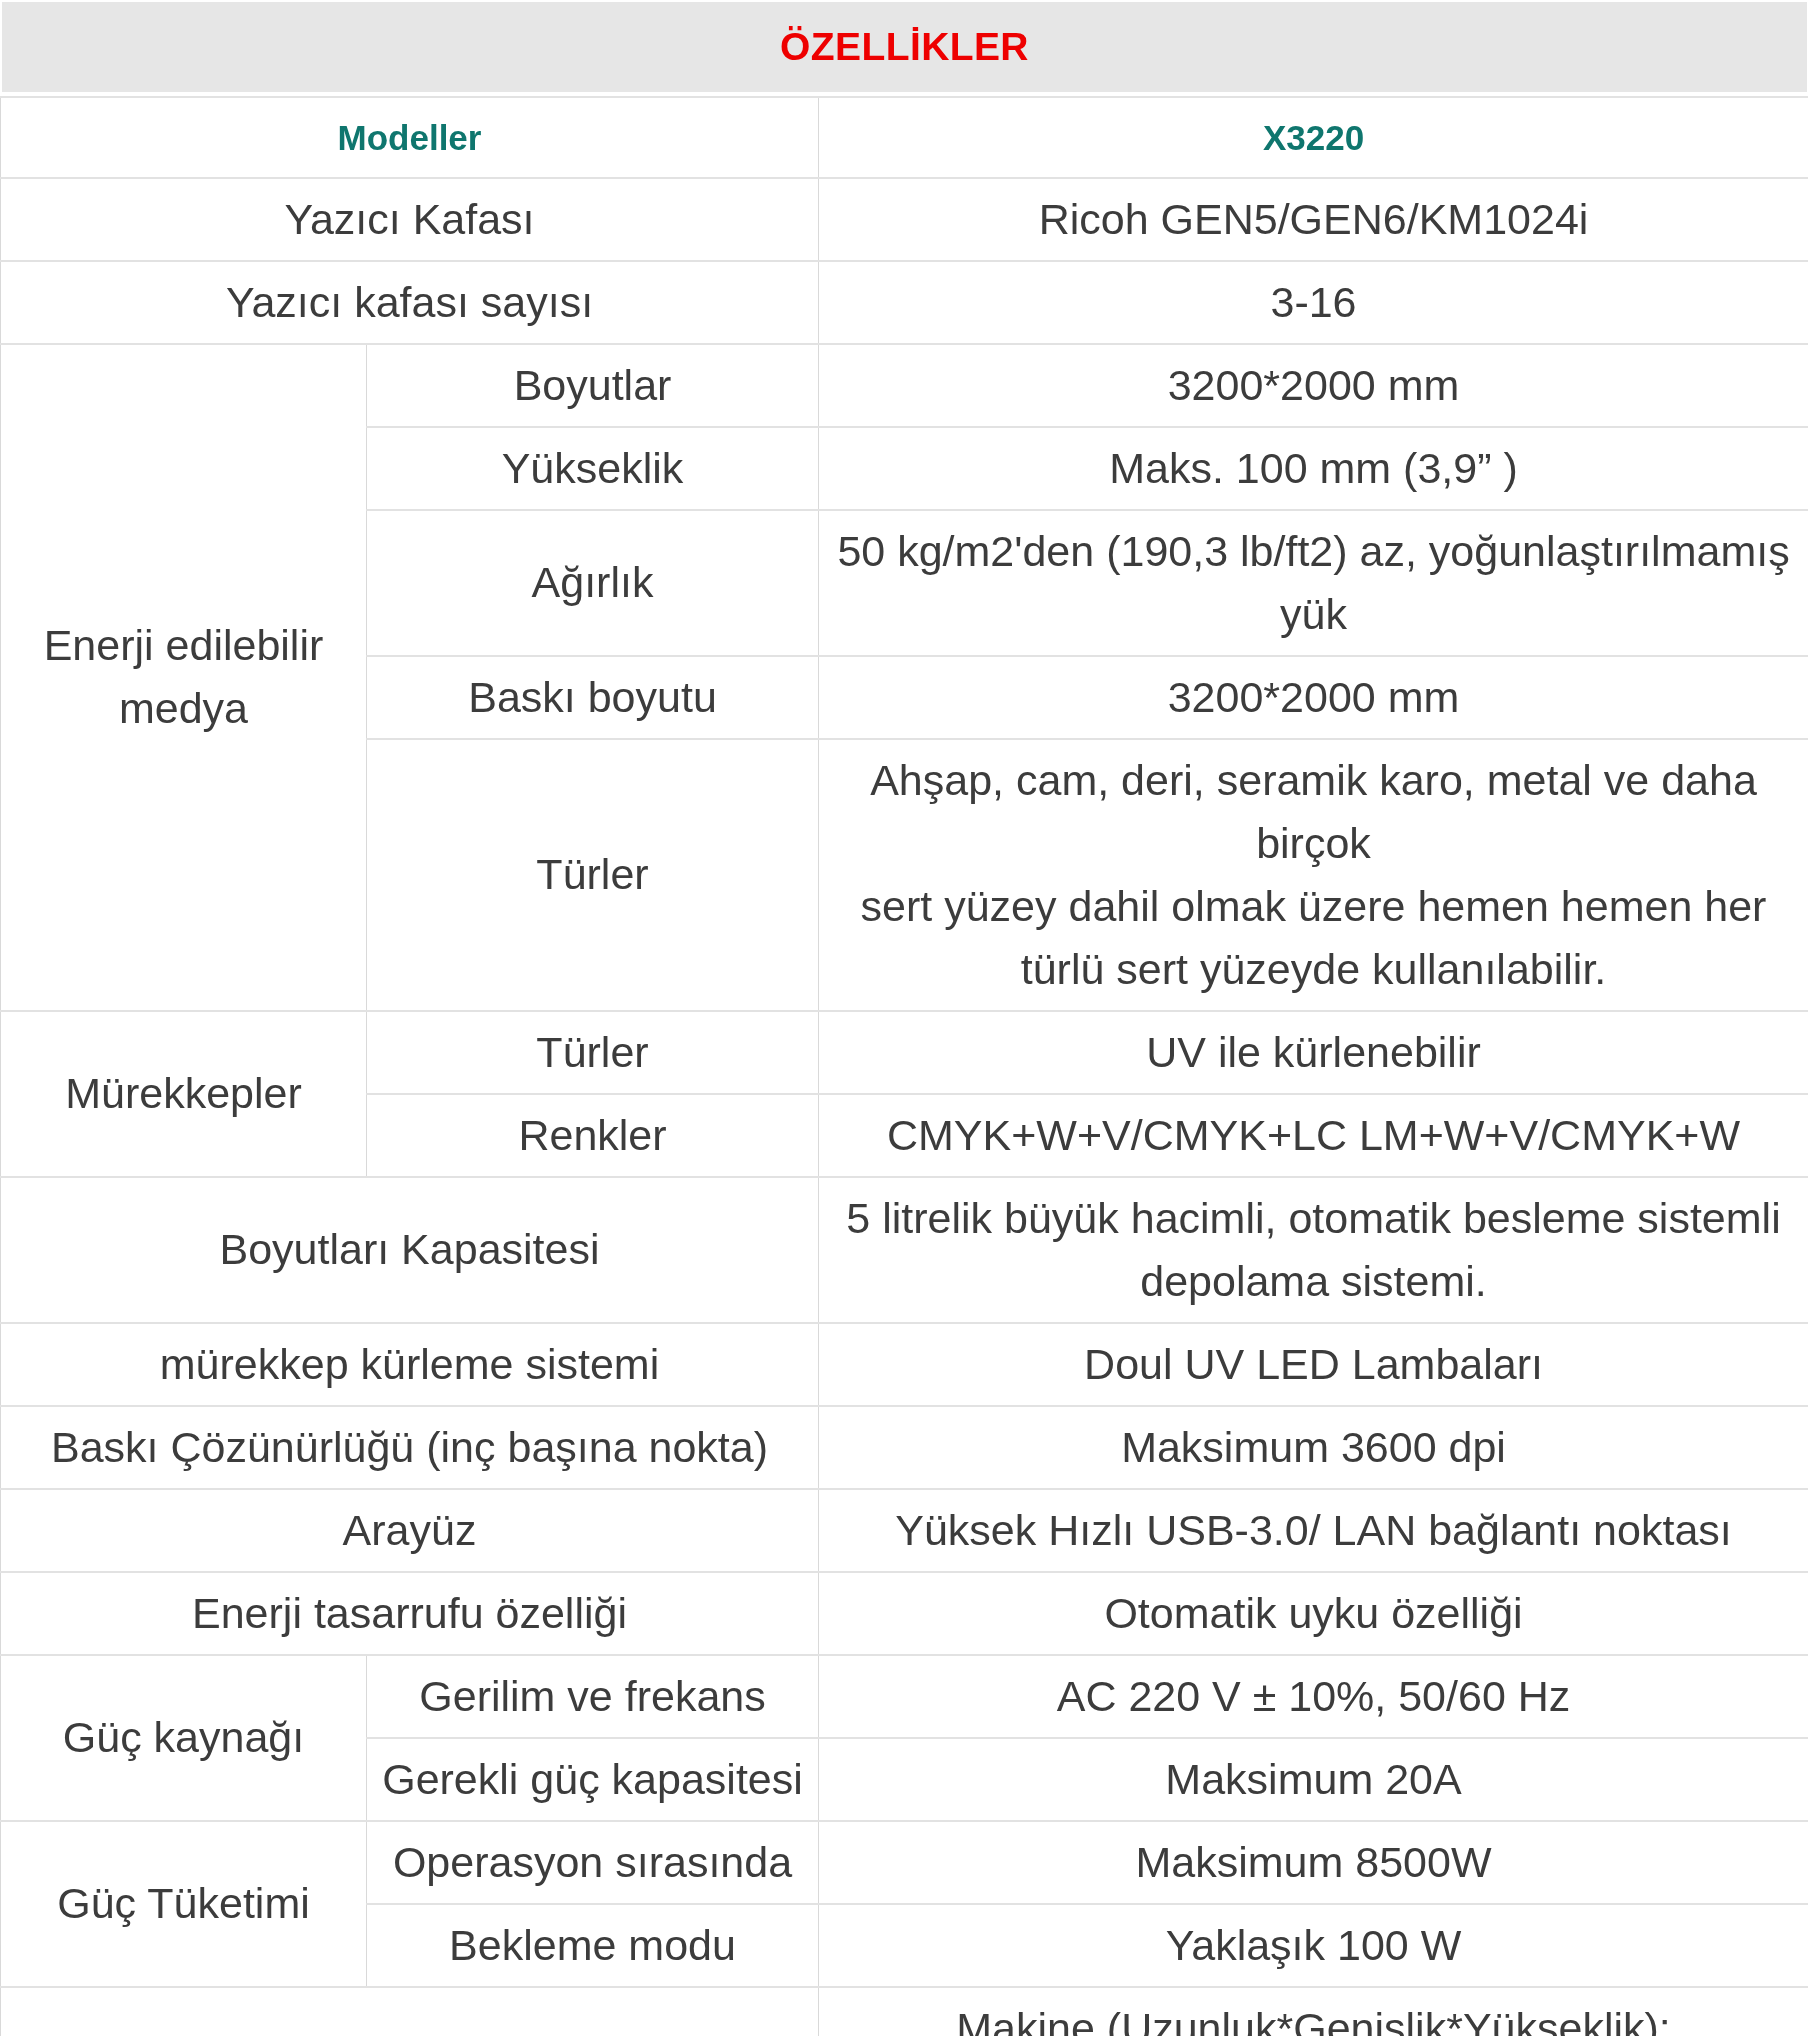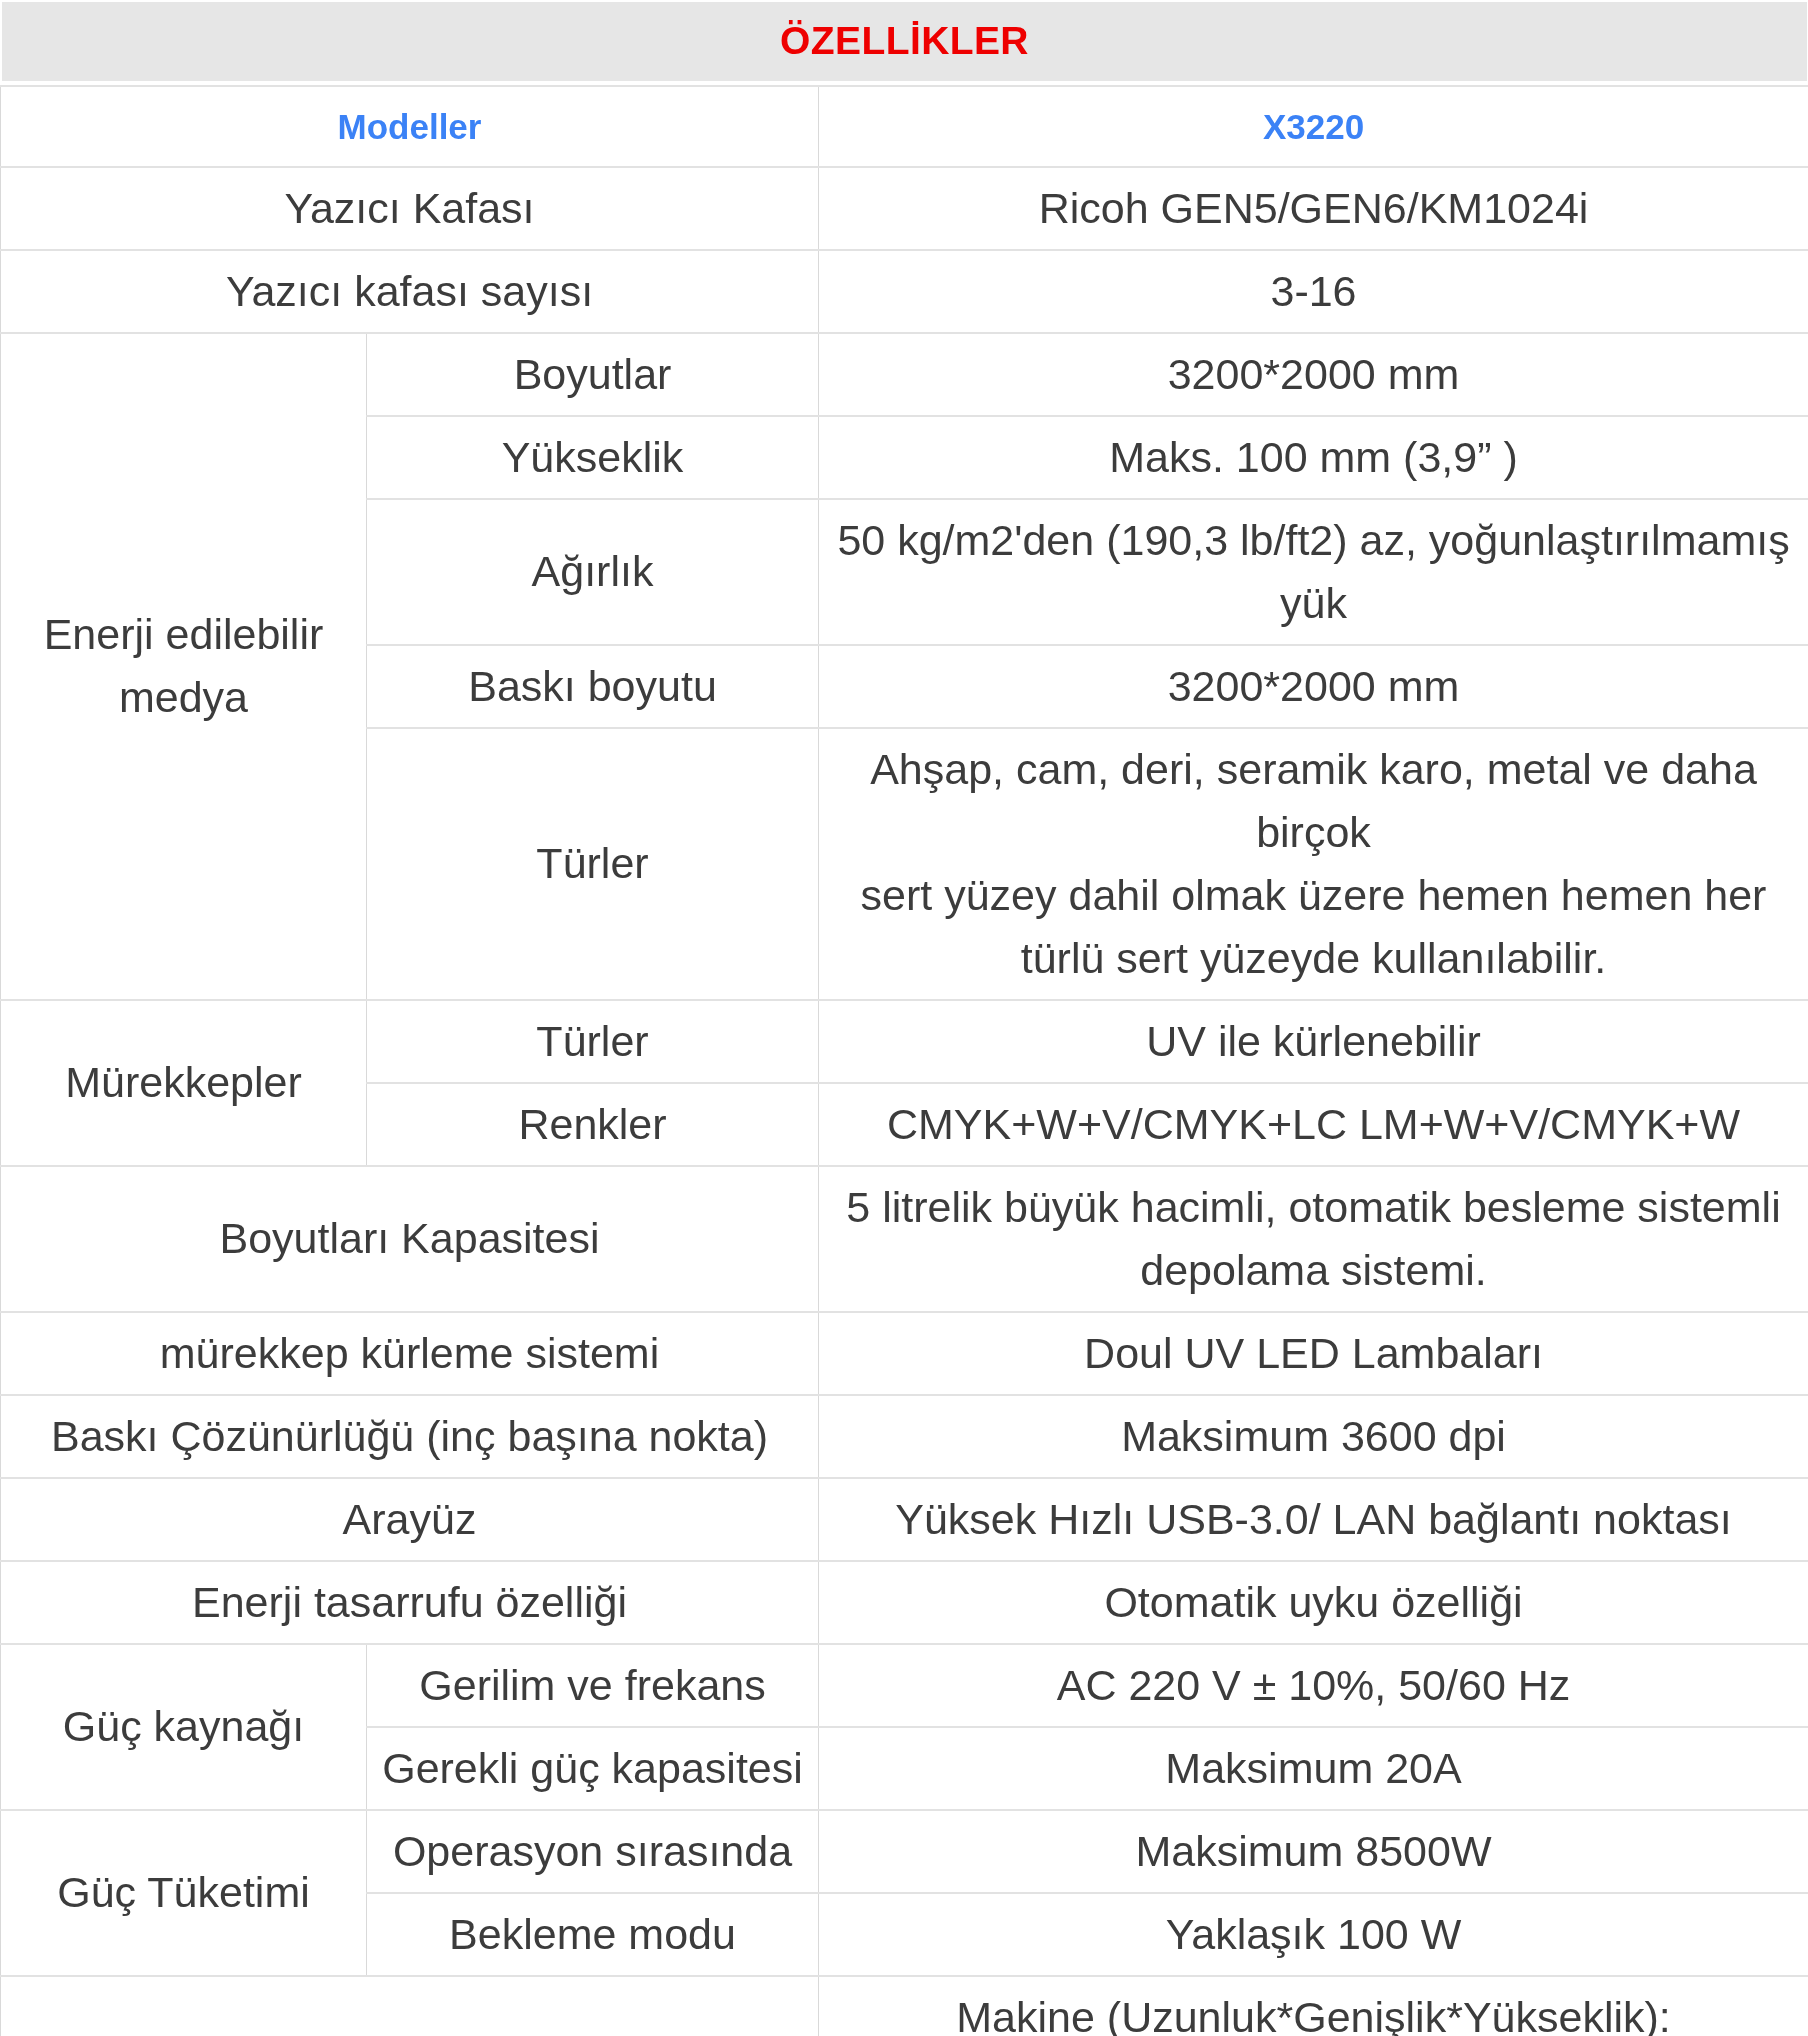--- a/index.html
+++ b/index.html
@@ -7,21 +7,21 @@
     padding: 0;
     background: #ffffff;
     font-family: "Liberation Sans", "DejaVu Sans", sans-serif;
   }
   .page {
     width: 1809px;
     box-sizing: border-box;
   }
   .title-bar {
     margin: 1.6px 1.6px 4.1px 1.6px;
-    height: 79px;
+    height: 90px;
     background: var(--title-bg, #e6e6e6);
     display: flex;
     align-items: center;
     justify-content: center;
   }
   .title-bar .title-text {
     color: var(--title-color, #ee0000);
     font-size: 39px;
     font-weight: bold;
     letter-spacing: 0.4px;
@@ -46,21 +46,21 @@
     padding: 9px 13px;
     font-size: 43px;
     line-height: 63px;
     color: var(--text-color, #3c3c3c);
     white-space: pre-line;
     overflow-wrap: break-word;
   }
   .spec-table th {
     font-size: 35px;
     font-weight: bold;
-    color: #3b82f6;
+    color: #0f766e;
     padding: 10px 31px;
     line-height: 59px;
     white-space: normal;
   }
 </style>
 </head>
 <body>
 
 <div class="page">
 

